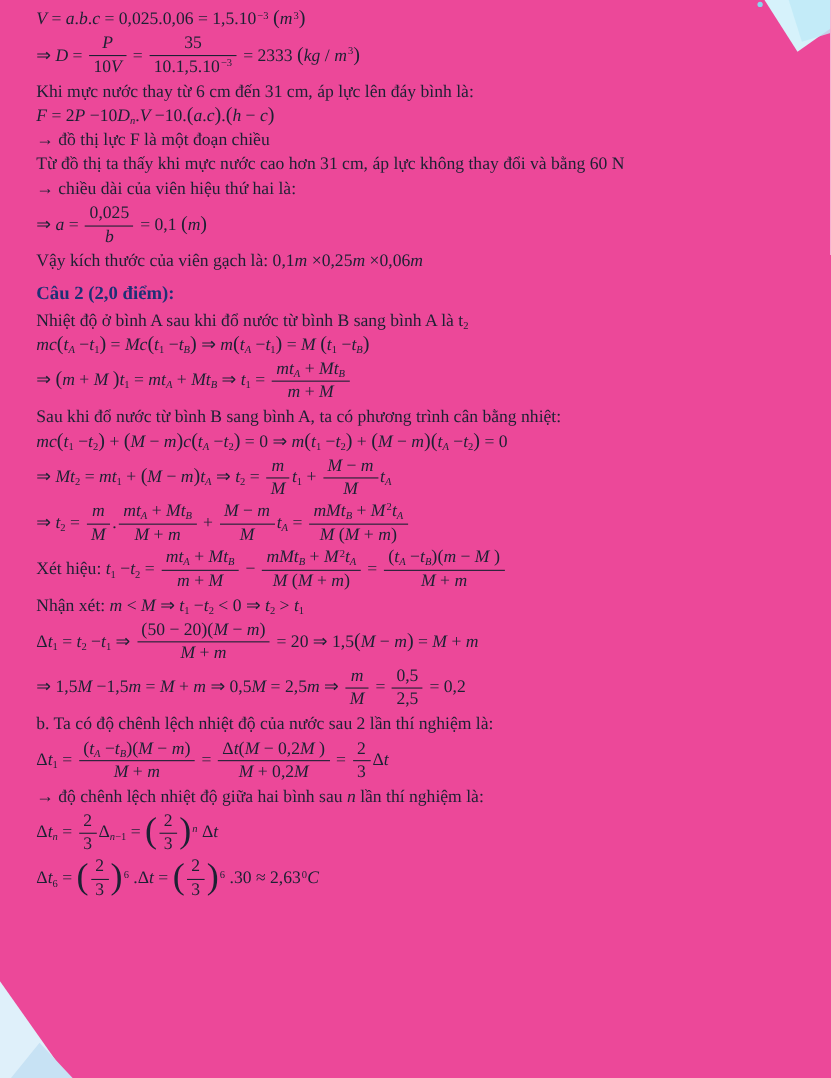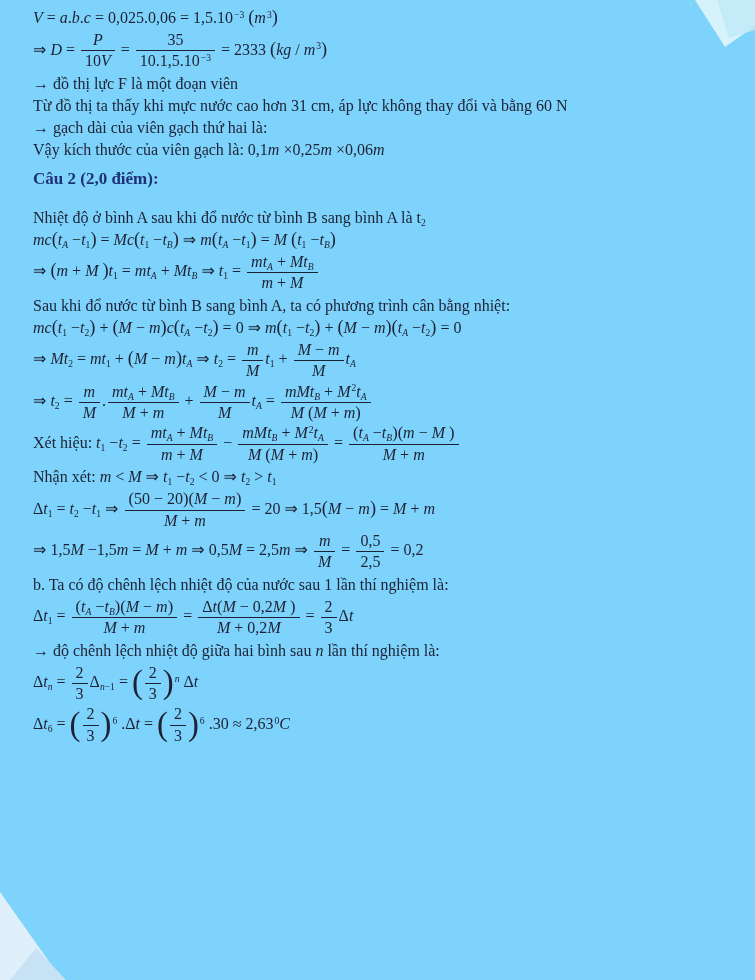--- a/index.html
+++ b/index.html
@@ -1,30 +1,30 @@
 <!DOCTYPE html>
 <html><head>
 <meta charset="utf-8">
 <style>
   html,body{margin:0;padding:0;background:#ffffff;}
   .page{
     position:relative;
     width:755px;height:980px;
-    background:#7dd3fc;
+    background:#ec4899;
     overflow:hidden;
     font-family:"Liberation Serif", serif;
     color:#1c2133;
   }
   .decor{position:absolute;pointer-events:none;}
   .decor.tr{top:0;right:0;}
   .decor.bl{bottom:0;left:0;}
   .content{position:absolute;left:33px;top:7px;right:24px;}
   .line{margin:0;font-size:16px;line-height:1.38;white-space:nowrap;}
   .line.tall{margin:2px 0;}
-  .line.k-h{font-weight:bold;font-size:17px;color:#1e3175;margin-top:6px;margin-bottom:16px;}
+  .line.k-h{font-weight:bold;font-size:17px;color:#1e3175;margin-top:6px;margin-bottom:2px;}
   .tseg{font-style:normal;}
   .mseg{font-style:normal;}
   .mseg i{font-style:italic;font-weight:normal;}
   sub{font-size:0.60em;vertical-align:-0.32em;line-height:0;}
   sup{font-size:0.60em;vertical-align:0.55em;line-height:0;margin-left:1px;}
   .fr{display:inline-block;vertical-align:middle;text-align:center;padding:0 2px;line-height:1.15;}
   .fr .nu{display:block;padding:0 4px 1px;border-bottom:1.3px solid currentColor;}
   .fr .de{display:block;padding:1px 4px 0;}
   .fr .mp{font-size:1.03em;}
   .bp{display:inline-block;font-size:2.05em;line-height:0.8;vertical-align:middle;font-style:normal;transform:translateY(-0.04em);}
@@ -42,35 +42,38 @@
   </svg>
 
   <svg class="decor bl" width="120" height="100" viewBox="0 0 120 100">
     <polygon points="0,12 62,100 0,100" fill="#dff0fa"></polygon>
     <polygon points="10,100 36,68 66,100" fill="#c7e2f4"></polygon>
   </svg>
 
   <div class="content" id="doc-body">
       <div class="line k-m"><span class="mseg"><i>V</i> = <i>a</i>.<i>b</i>.<i>c</i> = 0,025.0,06 = 1,5.10<sup>−3</sup> <span class="mp">(</span><i>m</i><sup>3</sup><span class="mp">)</span></span></div>
       <div class="line k-m tall"><span class="mseg">⇒ <i>D</i> = <span class="fr"><span class="nu"><i>P</i></span><span class="de">10<i>V</i></span></span> = <span class="fr"><span class="nu">35</span><span class="de">10.1,5.10<sup>−3</sup></span></span> = 2333 <span class="mp">(</span><i>kg</i> / <i>m</i><sup>3</sup><span class="mp">)</span></span></div>
-      <div class="line k-t"><span class="tseg">→ đồ thị lực F là một đoạn viên</span></div>
+      <div class="line k-t"><span class="tseg">Khi mực nước thay từ 6 cm đến 31 cm, áp lực lên đáy bình là:</span></div>
+      <div class="line k-m"><span class="mseg"><i>F</i> = 2<i>P</i> −10<i>D</i><sub><i>n</i></sub>.<i>V</i> −10.<span class="mp">(</span><i>a</i>.<i>c</i><span class="mp">)</span>.<span class="mp">(</span><i>h</i> − <i>c</i><span class="mp">)</span></span></div>
+      <div class="line k-t"><span class="tseg">→ đồ thị lực F là một đoạn chiều</span></div>
       <div class="line k-t"><span class="tseg">Từ đồ thị ta thấy khi mực nước cao hơn 31 cm, áp lực không thay đổi và bằng 60 N</span></div>
-      <div class="line k-t"><span class="tseg">→ gạch dài của viên gạch thứ hai là:</span></div>
+      <div class="line k-t"><span class="tseg">→ chiều dài của viên hiệu thứ hai là:</span></div>
+      <div class="line k-m tall"><span class="mseg">⇒ <i>a</i> = <span class="fr"><span class="nu">0,025</span><span class="de"><i>b</i></span></span> = 0,1 <span class="mp">(</span><i>m</i><span class="mp">)</span></span></div>
       <div class="line k-x"><span class="tseg">Vậy kích thước của viên gạch là:  </span><span class="mseg">0,1<i>m</i> ×0,25<i>m</i> ×0,06<i>m</i></span></div>
       <div class="line k-h"><span class="tseg">Câu 2 (2,0 điểm):</span></div>
       <div class="line k-t"><span class="tseg">Nhiệt độ ở bình A sau khi đổ nước từ bình B sang bình A là t<sub>2</sub></span></div>
       <div class="line k-m"><span class="mseg"><i>mc</i><span class="mp">(</span><i>t</i><sub><i>A</i></sub> −<i>t</i><sub>1</sub><span class="mp">)</span> = <i>Mc</i><span class="mp">(</span><i>t</i><sub>1</sub> −<i>t</i><sub><i>B</i></sub><span class="mp">)</span> ⇒ <i>m</i><span class="mp">(</span><i>t</i><sub><i>A</i></sub> −<i>t</i><sub>1</sub><span class="mp">)</span> = <i>M</i> <span class="mp">(</span><i>t</i><sub>1</sub> −<i>t</i><sub><i>B</i></sub><span class="mp">)</span></span></div>
       <div class="line k-m tall"><span class="mseg">⇒ <span class="mp">(</span><i>m</i> + <i>M</i> <span class="mp">)</span><i>t</i><sub>1</sub> = <i>mt</i><sub><i>A</i></sub> + <i>Mt</i><sub><i>B</i></sub> ⇒ <i>t</i><sub>1</sub> = <span class="fr"><span class="nu"><i>mt</i><sub><i>A</i></sub> + <i>Mt</i><sub><i>B</i></sub></span><span class="de"><i>m</i> + <i>M</i></span></span></span></div>
       <div class="line k-t"><span class="tseg">Sau khi đổ nước từ bình B sang bình A, ta có phương trình cân bằng nhiệt:</span></div>
       <div class="line k-m"><span class="mseg"><i>mc</i><span class="mp">(</span><i>t</i><sub>1</sub> −<i>t</i><sub>2</sub><span class="mp">)</span> + <span class="mp">(</span><i>M</i> − <i>m</i><span class="mp">)</span><i>c</i><span class="mp">(</span><i>t</i><sub><i>A</i></sub> −<i>t</i><sub>2</sub><span class="mp">)</span> = 0 ⇒ <i>m</i><span class="mp">(</span><i>t</i><sub>1</sub> −<i>t</i><sub>2</sub><span class="mp">)</span> + <span class="mp">(</span><i>M</i> − <i>m</i><span class="mp">)</span><span class="mp">(</span><i>t</i><sub><i>A</i></sub> −<i>t</i><sub>2</sub><span class="mp">)</span> = 0</span></div>
       <div class="line k-m tall"><span class="mseg">⇒ <i>Mt</i><sub>2</sub> = <i>mt</i><sub>1</sub> + <span class="mp">(</span><i>M</i> − <i>m</i><span class="mp">)</span><i>t</i><sub><i>A</i></sub> ⇒ <i>t</i><sub>2</sub> = <span class="fr"><span class="nu"><i>m</i></span><span class="de"><i>M</i></span></span><i>t</i><sub>1</sub> + <span class="fr"><span class="nu"><i>M</i> − <i>m</i></span><span class="de"><i>M</i></span></span><i>t</i><sub><i>A</i></sub></span></div>
       <div class="line k-m tall"><span class="mseg">⇒ <i>t</i><sub>2</sub> = <span class="fr"><span class="nu"><i>m</i></span><span class="de"><i>M</i></span></span>.<span class="fr"><span class="nu"><i>mt</i><sub><i>A</i></sub> + <i>Mt</i><sub><i>B</i></sub></span><span class="de"><i>M</i> + <i>m</i></span></span> + <span class="fr"><span class="nu"><i>M</i> − <i>m</i></span><span class="de"><i>M</i></span></span><i>t</i><sub><i>A</i></sub> = <span class="fr"><span class="nu"><i>mMt</i><sub><i>B</i></sub> + <i>M</i><sup>2</sup><i>t</i><sub><i>A</i></sub></span><span class="de"><i>M</i> <span class="mp">(</span><i>M</i> + <i>m</i><span class="mp">)</span></span></span></span></div>
       <div class="line k-x tall"><span class="tseg">Xét hiệu: </span><span class="mseg"><i>t</i><sub>1</sub> −<i>t</i><sub>2</sub> = <span class="fr"><span class="nu"><i>mt</i><sub><i>A</i></sub> + <i>Mt</i><sub><i>B</i></sub></span><span class="de"><i>m</i> + <i>M</i></span></span> − <span class="fr"><span class="nu"><i>mMt</i><sub><i>B</i></sub> + <i>M</i><sup>2</sup><i>t</i><sub><i>A</i></sub></span><span class="de"><i>M</i> <span class="mp">(</span><i>M</i> + <i>m</i><span class="mp">)</span></span></span> = <span class="fr"><span class="nu"><span class="mp">(</span><i>t</i><sub><i>A</i></sub> −<i>t</i><sub><i>B</i></sub><span class="mp">)</span><span class="mp">(</span><i>m</i> − <i>M</i> <span class="mp">)</span></span><span class="de"><i>M</i> + <i>m</i></span></span></span></div>
       <div class="line k-x"><span class="tseg">Nhận xét: </span><span class="mseg"><i>m</i> &lt; <i>M</i> ⇒ <i>t</i><sub>1</sub> −<i>t</i><sub>2</sub> &lt; 0 ⇒ <i>t</i><sub>2</sub> &gt; <i>t</i><sub>1</sub></span></div>
       <div class="line k-m tall"><span class="mseg">Δ<i>t</i><sub>1</sub> = <i>t</i><sub>2</sub> −<i>t</i><sub>1</sub> ⇒ <span class="fr"><span class="nu"><span class="mp">(</span>50 − 20<span class="mp">)</span><span class="mp">(</span><i>M</i> − <i>m</i><span class="mp">)</span></span><span class="de"><i>M</i> + <i>m</i></span></span> = 20 ⇒ 1,5<span class="mp">(</span><i>M</i> − <i>m</i><span class="mp">)</span> = <i>M</i> + <i>m</i></span></div>
       <div class="line k-m tall"><span class="mseg">⇒ 1,5<i>M</i> −1,5<i>m</i> = <i>M</i> + <i>m</i> ⇒ 0,5<i>M</i> = 2,5<i>m</i> ⇒ <span class="fr"><span class="nu"><i>m</i></span><span class="de"><i>M</i></span></span> = <span class="fr"><span class="nu">0,5</span><span class="de">2,5</span></span> = 0,2</span></div>
-      <div class="line k-t"><span class="tseg">b. Ta có độ chênh lệch nhiệt độ của nước sau 1 lần thí nghiệm là:</span></div>
+      <div class="line k-t"><span class="tseg">b. Ta có độ chênh lệch nhiệt độ của nước sau 2 lần thí nghiệm là:</span></div>
       <div class="line k-m tall"><span class="mseg">Δ<i>t</i><sub>1</sub> = <span class="fr"><span class="nu"><span class="mp">(</span><i>t</i><sub><i>A</i></sub> −<i>t</i><sub><i>B</i></sub><span class="mp">)</span><span class="mp">(</span><i>M</i> − <i>m</i><span class="mp">)</span></span><span class="de"><i>M</i> + <i>m</i></span></span> = <span class="fr"><span class="nu">Δ<i>t</i><span class="mp">(</span><i>M</i> − 0,2<i>M</i> <span class="mp">)</span></span><span class="de"><i>M</i> + 0,2<i>M</i></span></span> = <span class="fr"><span class="nu">2</span><span class="de">3</span></span>Δ<i>t</i></span></div>
       <div class="line k-x"><span class="tseg">→ độ chênh lệch nhiệt độ giữa hai bình sau </span><span class="mseg"><i>n</i></span><span class="tseg"> lần thí nghiệm là:</span></div>
       <div class="line k-m tall"><span class="mseg">Δ<i>t</i><sub><i>n</i></sub> = <span class="fr"><span class="nu">2</span><span class="de">3</span></span>Δ<sub><i>n</i>−1</sub> = <span class="bp">(</span><span class="fr"><span class="nu">2</span><span class="de">3</span></span><span class="bp">)</span><sup><i>n</i></sup> Δ<i>t</i></span></div>
       <div class="line k-m tall"><span class="mseg">Δ<i>t</i><sub>6</sub> = <span class="bp">(</span><span class="fr"><span class="nu">2</span><span class="de">3</span></span><span class="bp">)</span><sup>6</sup> .Δ<i>t</i> = <span class="bp">(</span><span class="fr"><span class="nu">2</span><span class="de">3</span></span><span class="bp">)</span><sup>6</sup> .30 ≈ 2,63<sup>0</sup><i>C</i></span></div>
     </div>
 </div>
 
 </body></html>

